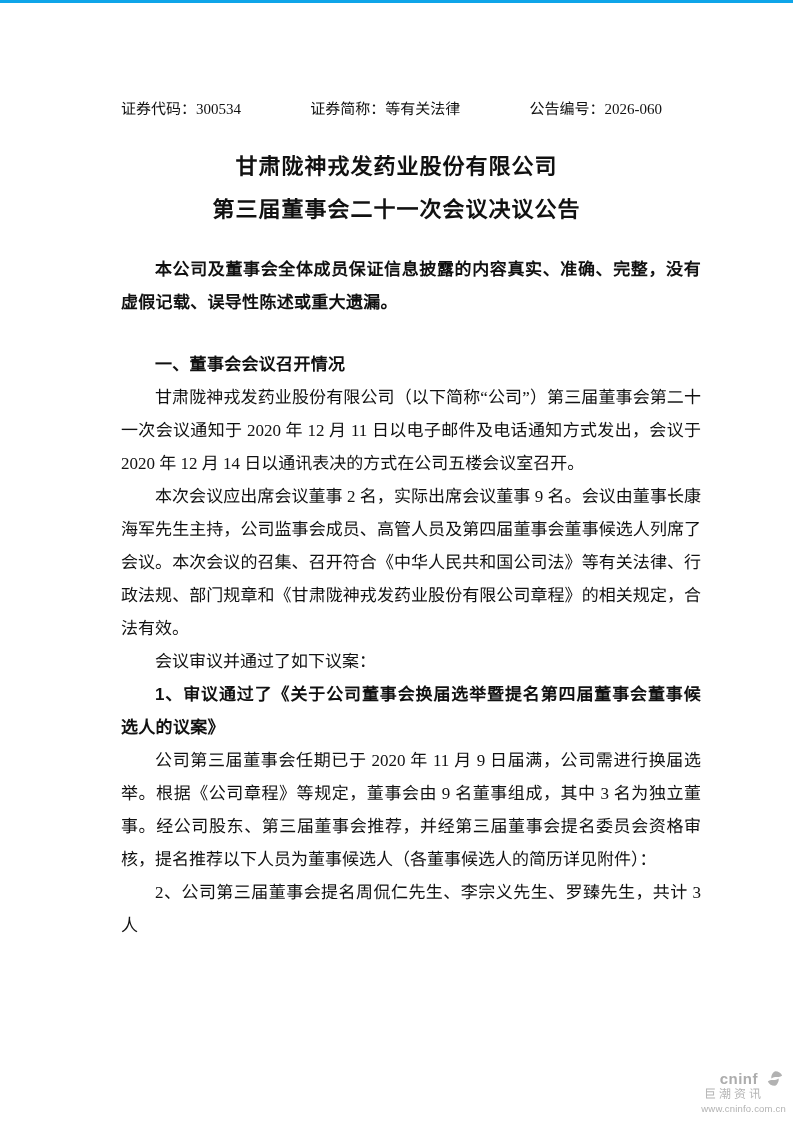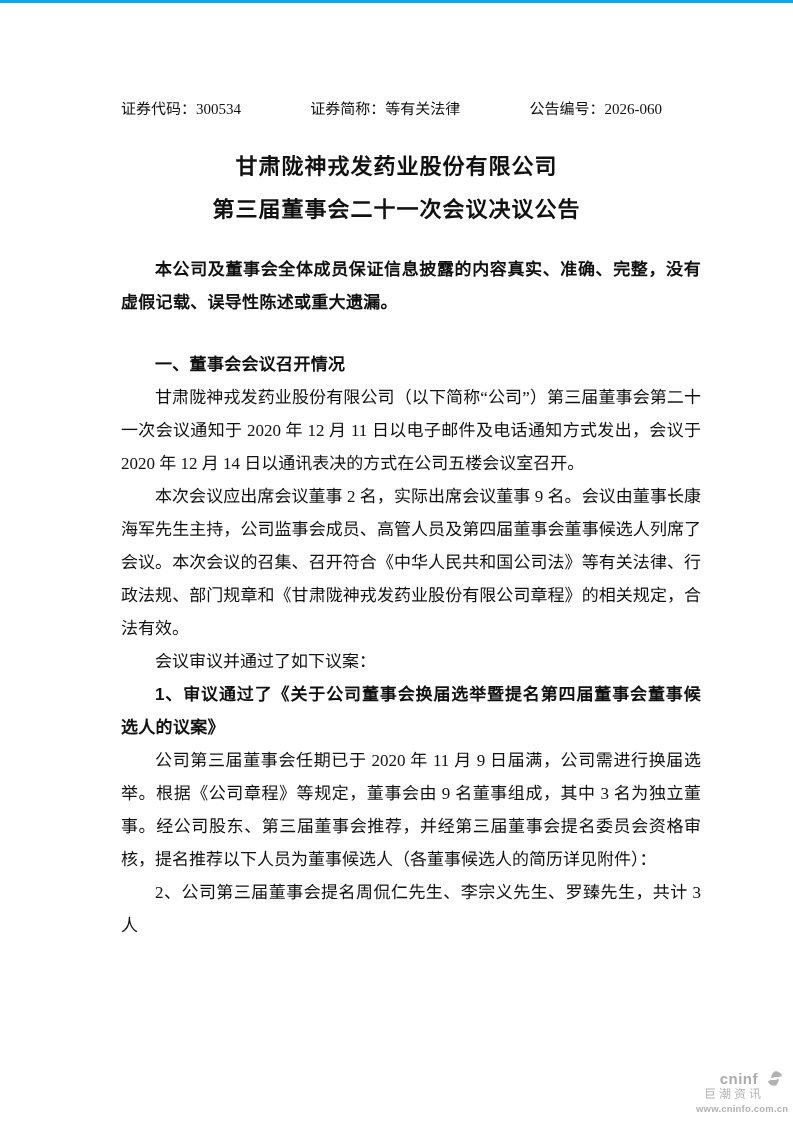--- a/index.html
+++ b/index.html
@@ -80,21 +80,20 @@
     padding-right: 24px;
     margin-top: 1px;
     color: #b6b6b6;
   }
   .wm-url {
     font-size: 9.5px;
     margin-top: 2px;
     padding-right: 2px;
     letter-spacing: 0.2px;
     color: #b2b2b2;
-    font-weight: bold;
   }
 </style>
 </head>
 <body>
 
 <div class="page">
 
   <div class="doc-header">
     <span><span>证券代码：</span><span>300534</span></span>
     <span><span>证券简称：</span><span>等有关法律</span></span>

